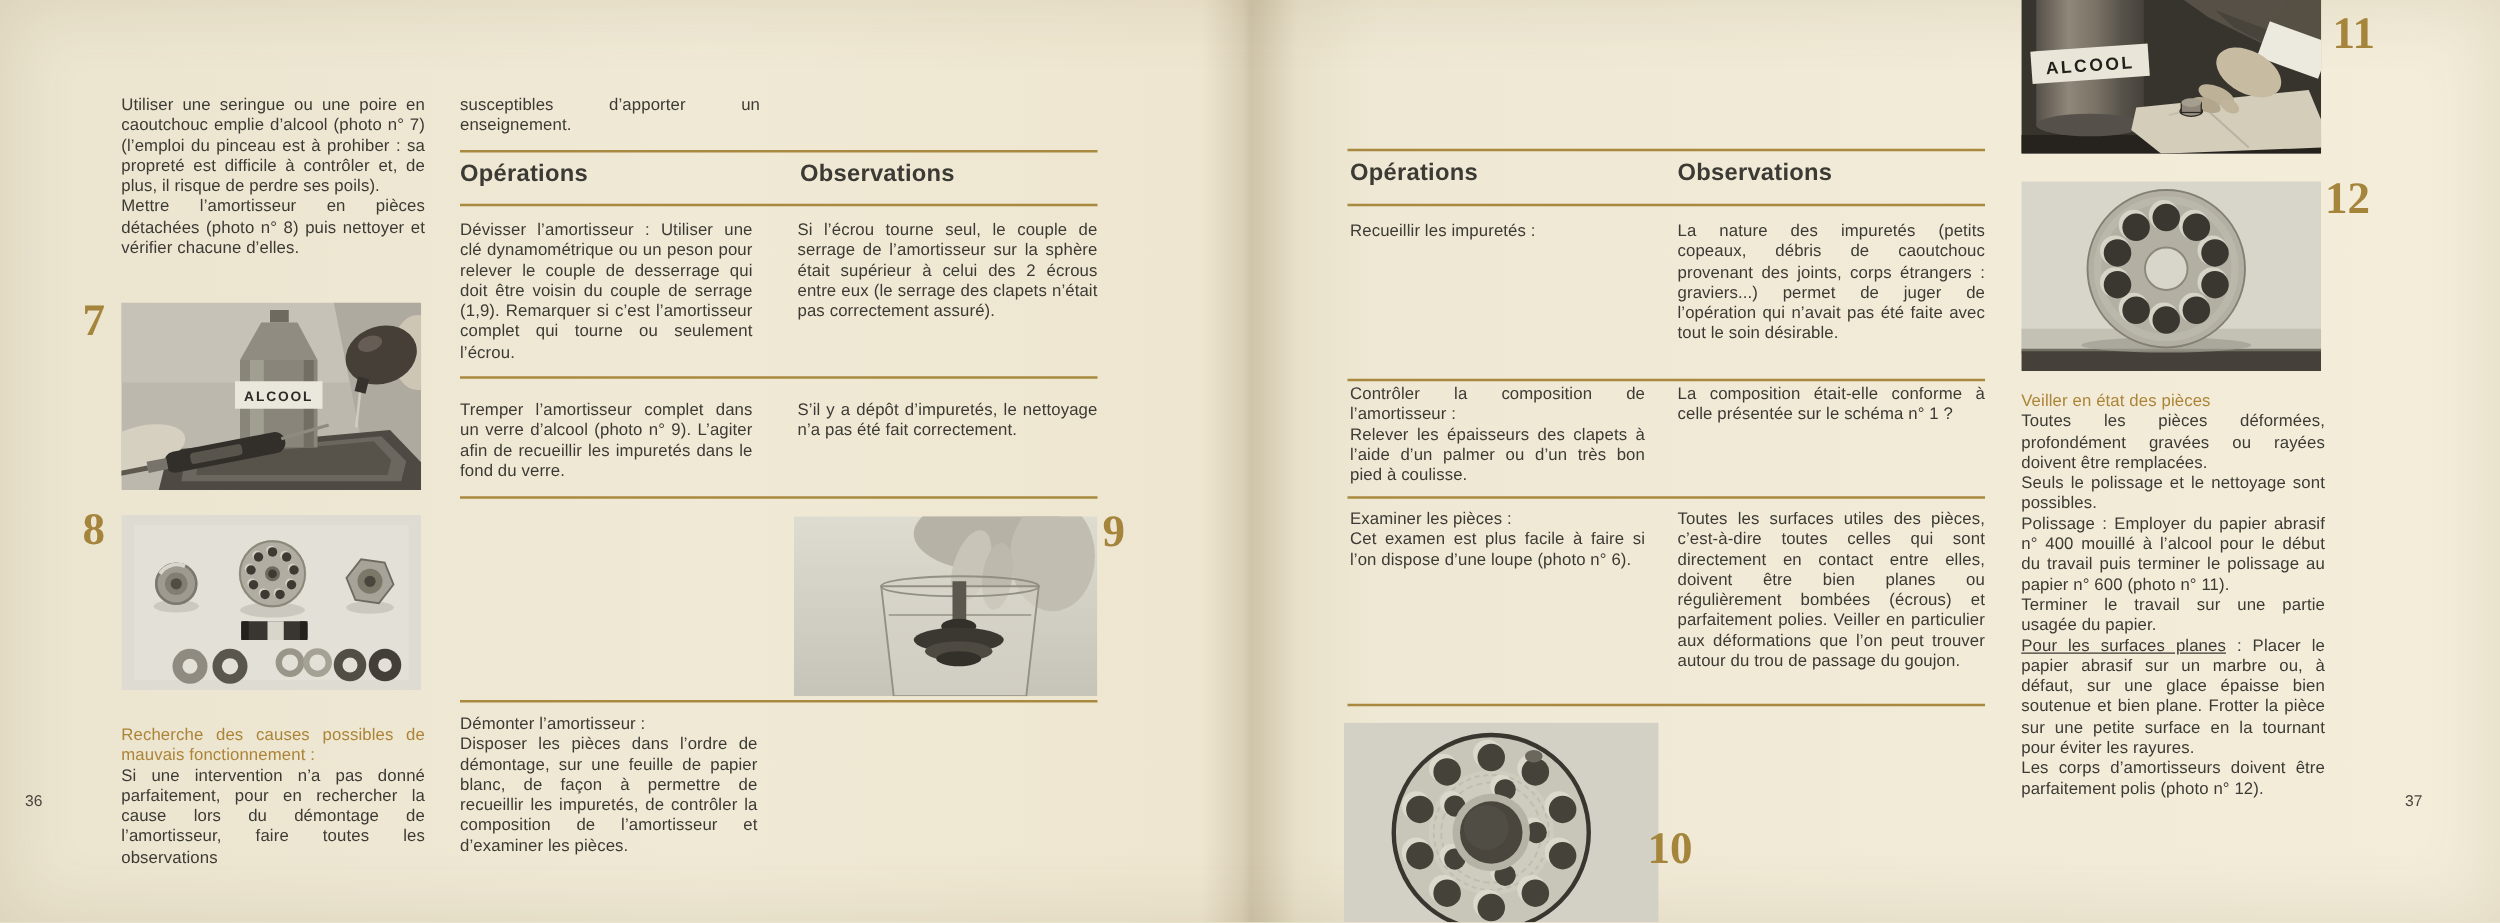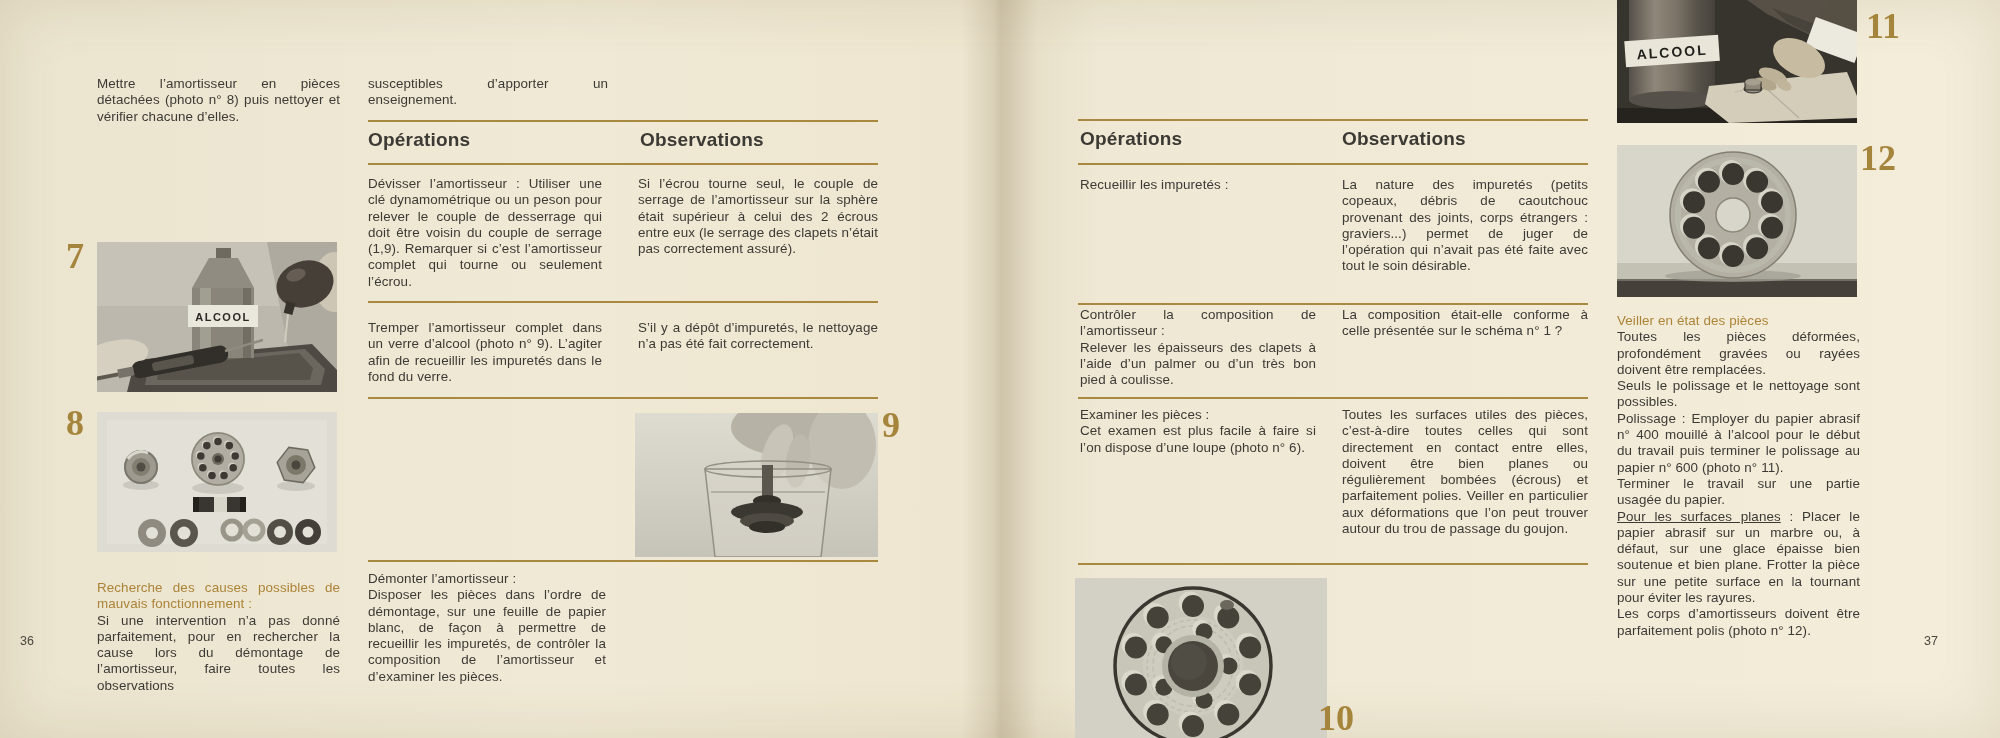--- a/index.html
+++ b/index.html
@@ -28,20 +28,21 @@
 </style>
 </head>
 <body>
 
 <div class="spread">
   <div class="gutter"></div>
 
   <div class="page">
 
     <div class="txt just" style="left:97px;top:76px;width:243px">
+      <p>Utiliser une seringue ou une poire en caoutchouc emplie d’alcool (photo n° 7) (l’emploi du pinceau est à prohiber : sa propreté est difficile à contrôler et, de plus, il risque de perdre ses poils).</p>
       <p>Mettre l’amortisseur en pièces détachées (photo n° 8) puis nettoyer et vérifier chacune d’elles.</p>
     </div>
 
     <div class="txt just" style="left:368px;top:76px;width:240px">susceptibles d’apporter un enseignement.</div>
 
     <div class="rule" style="left:368px;top:120px;width:510px"></div>
     <div class="hdr" style="left:368px;top:129px">Opérations</div>
     <div class="hdr" style="left:640px;top:129px">Observations</div>
     <div class="rule" style="left:368px;top:163px;width:510px"></div>
 
@@ -252,21 +253,21 @@
             <circle cx="129.1" cy="122.2" r="8.5"></circle>
           <circle cx="88.9" cy="109.2" r="8.5"></circle>
             <circle cx="88.9" cy="66.8" r="8.5"></circle>
         </g>
         <circle cx="118" cy="88" r="31" fill="#b5b2a6"></circle>
         <circle cx="118" cy="88" r="25" fill="#4a463e"></circle>
         <circle cx="114" cy="84" r="18" fill="#55524a" opacity="0.6"></circle>
         <ellipse cx="152" cy="27" rx="7" ry="5" fill="#6b675d"></ellipse>
       </svg>
     </div>
-    <div class="num" style="left:1318px;top:700px">10</div>
+    <div class="num" style="left:1318px;top:660px">10</div>
 
     <div class="photo" style="left:1617px;top:0px;width:240px;height:123px">
       <svg viewBox="0 0 240 123" preserveAspectRatio="none">
         <defs>
           <linearGradient id="g11" x1="0" y1="0" x2="1" y2="0">
             <stop offset="0" stop-color="#55504a"></stop>
               <stop offset="0.3" stop-color="#8f8779"></stop>
             <stop offset="0.55" stop-color="#7a7366"></stop>
               <stop offset="0.8" stop-color="#575249"></stop>
             <stop offset="1" stop-color="#46423b"></stop>

